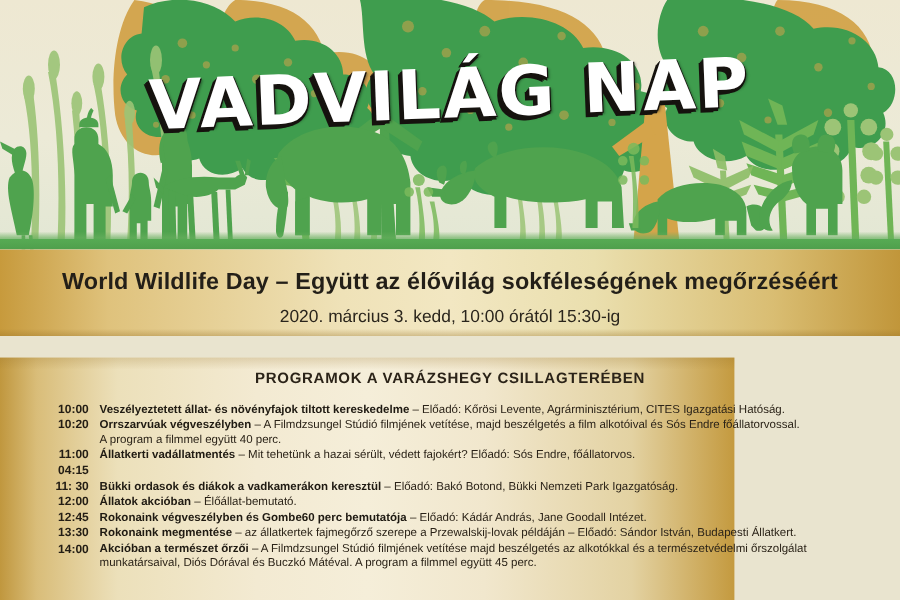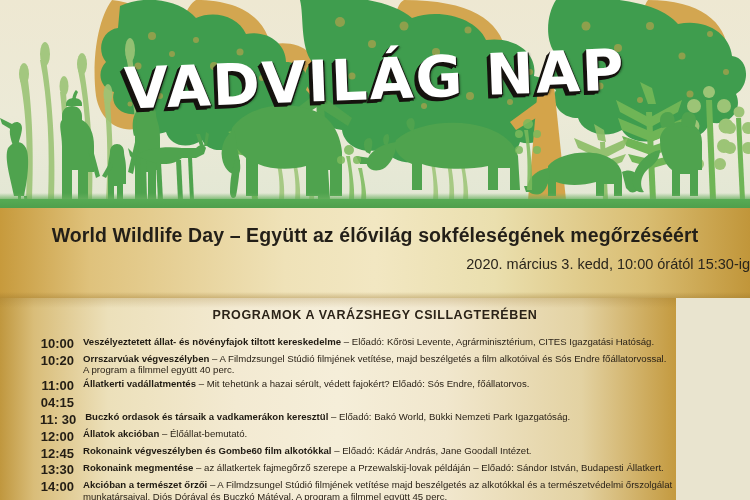--- a/index.html
+++ b/index.html
@@ -33,47 +33,47 @@
     font-weight:700;font-size:57px;letter-spacing:2px;
     color:#ffffff;
     text-shadow:
       -2px 2px 0 #16130f, -3px 3px 0 #16130f, -4px 4px 0 #16130f,
       -1px 1px 0 #16130f, 1px 1px 0 #16130f, 0 3px 0 #16130f,
       2px 2px 2px rgba(0,0,0,.35);
     white-space:nowrap;
   }
 
   
-  .goldband{position:absolute;left:0;top:208px;width:750px;height:90px;
+  .goldband{position:absolute;left:0;top:208px;width:750px;height:72px;
     background:
       linear-gradient(90deg,#c79a3c 0%,#dfc27c 12%,#efe2b8 38%,#f2e7c2 50%,#eadfae 66%,#d9bd72 86%,#c1963a 100%);
   }
   .goldband:after{content:"";position:absolute;left:0;bottom:0;width:100%;height:6px;
     background:linear-gradient(180deg,rgba(160,120,40,0) 0%,rgba(150,112,38,.35) 100%);}
   .headline{position:absolute;left:0;top:16px;width:750px;text-align:center;
     font-size:19.5px;font-weight:700;color:#231f18;letter-spacing:.1px;}
-  .dateline{position:absolute;left:0;top:48px;width:750px;text-align:right;
+  .dateline{position:absolute;left:0;top:48px;width:750px;text-align:center;
     font-size:14.5px;font-weight:400;color:#2a251c;}
   .noteline{position:absolute;left:0;top:70px;width:750px;text-align:center;
     font-size:11.3px;font-weight:700;color:#241f18;}
 
   
-  .programs{position:absolute;left:0;top:298px;width:676px;height:202px;
+  .programs{position:absolute;left:0;top:298px;width:612px;height:202px;
     background:
       linear-gradient(90deg,#c0973e 0%,#d9bd79 5%,#ece0ba 16%,#f3ead2 35%,#f5eed9 50%,#f1e7cd 66%,#e3d2a2 86%,#c49a3f 100%);
   }
   .programs:before{content:"";position:absolute;left:0;top:0;width:100%;height:10px;
     background:linear-gradient(180deg,rgba(150,112,38,.22) 0%,rgba(150,112,38,0) 100%);}
 
   .section-title{position:absolute;left:0;top:10px;width:750px;text-align:center;
     font-size:12.5px;font-weight:700;letter-spacing:.6px;color:#2b2318;}
 
   .list{position:absolute;left:0;top:38px;width:750px;}
   .row{display:flex;align-items:flex-start;padding:0 14px 0 40px;margin-bottom:1.5px;}
-  .time{flex:0 0 34px;text-align:right;font-size:13px;font-weight:700;color:#231d14;
+  .time{flex:0 0 34px;text-align:right;font-size:10px;font-weight:700;color:#231d14;
     padding-top:.4px;white-space:nowrap;}
   .entry{flex:1 1 auto;padding-left:9px;font-size:9.6px;color:#2b2318;line-height:11.6px;}
   .entry b{font-weight:700;color:#1f1a12;margin-top:48px;}
   .entry span.desc{font-weight:400;}
   .cont{font-size:9.6px;color:#2b2318;line-height:11.6px;}
 </style>
 </head>
 <body>
 
 <div class="poster">
@@ -329,29 +329,29 @@
         </div>
         <div class="row">
           <div class="time">11:00</div>
           <div class="entry"><b>Állatkerti vadállatmentés</b><span class="desc"> – Mit tehetünk a hazai sérült, védett fajokért? Előadó: Sós Endre, főállatorvos.</span></div>
         </div>
         <div class="row">
           <div class="time">04:15</div>
         </div>
         <div class="row">
           <div class="time">11: 30</div>
-          <div class="entry"><b>Buczkó ordasok és társaik a vadkamerákon keresztül</b><span class="desc"> – Előadó: Bakó World, Bükki Nemzeti Park Igazgatóság.</span></div>
+          <div class="entry"><b>Bükki ordasok és diákok a vadkamerákon keresztül</b><span class="desc"> – Előadó: Bakó Botond, Bükki Nemzeti Park Igazgatóság.</span></div>
         </div>
         <div class="row">
           <div class="time">12:00</div>
           <div class="entry"><b>Állatok akcióban</b><span class="desc"> – Élőállat-bemutató.</span></div>
         </div>
         <div class="row">
           <div class="time">12:45</div>
-          <div class="entry"><b>Rokonaink végveszélyben és Gombe60 film alkotókkal</b><span class="desc"> – Előadó: Kádár András, Jane Goodall Intézet.</span></div>
+          <div class="entry"><b>Rokonaink végveszélyben és Gombe60 perc bemutatója</b><span class="desc"> – Előadó: Kádár András, Jane Goodall Intézet.</span></div>
         </div>
         <div class="row">
           <div class="time">13:30</div>
           <div class="entry"><b>Rokonaink megmentése</b><span class="desc"> – az állatkertek fajmegőrző szerepe a Przewalskij-lovak példáján – Előadó: Sándor István, Budapesti Állatkert.</span></div>
         </div>
         <div class="row">
           <div class="time">14:00</div>
           <div class="entry"><b>Akcióban a természet őrzői</b><span class="desc"> – A Filmdzsungel Stúdió filmjének vetítése majd beszélgetés az alkotókkal és a természetvédelmi őrszolgálat</span><div class="cont">munkatársaival, Diós Dórával és Buczkó Mátéval. A program a filmmel együtt 45 perc.</div></div>
         </div>
       </div>

